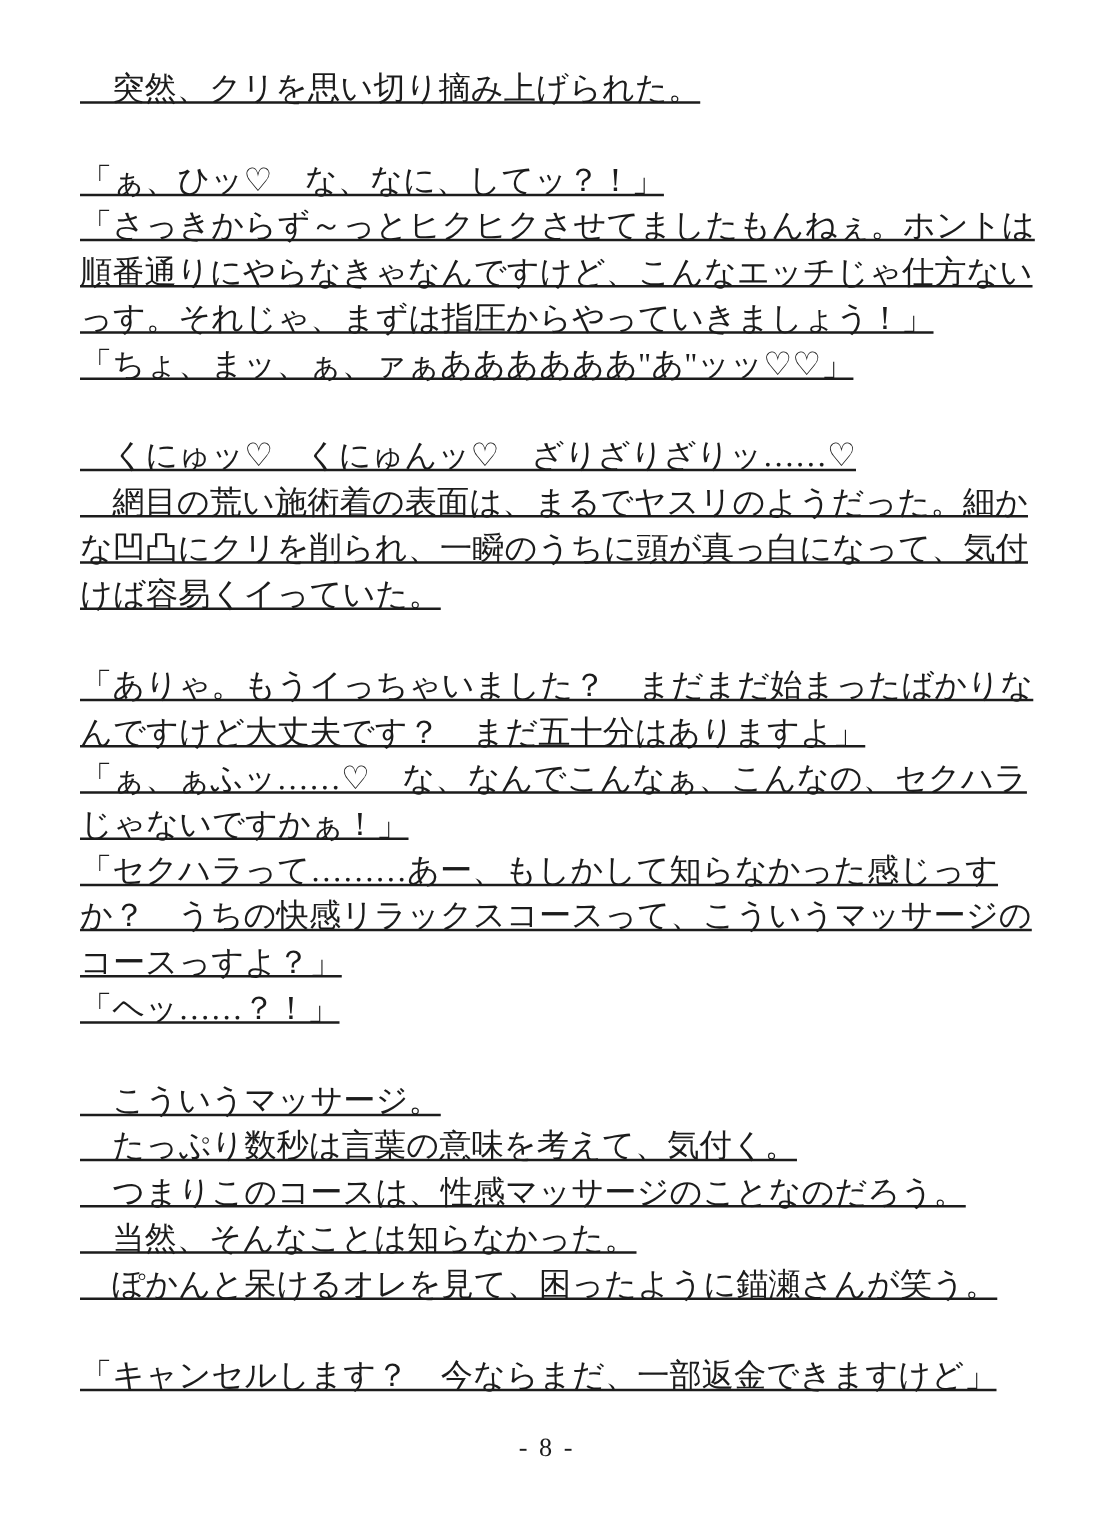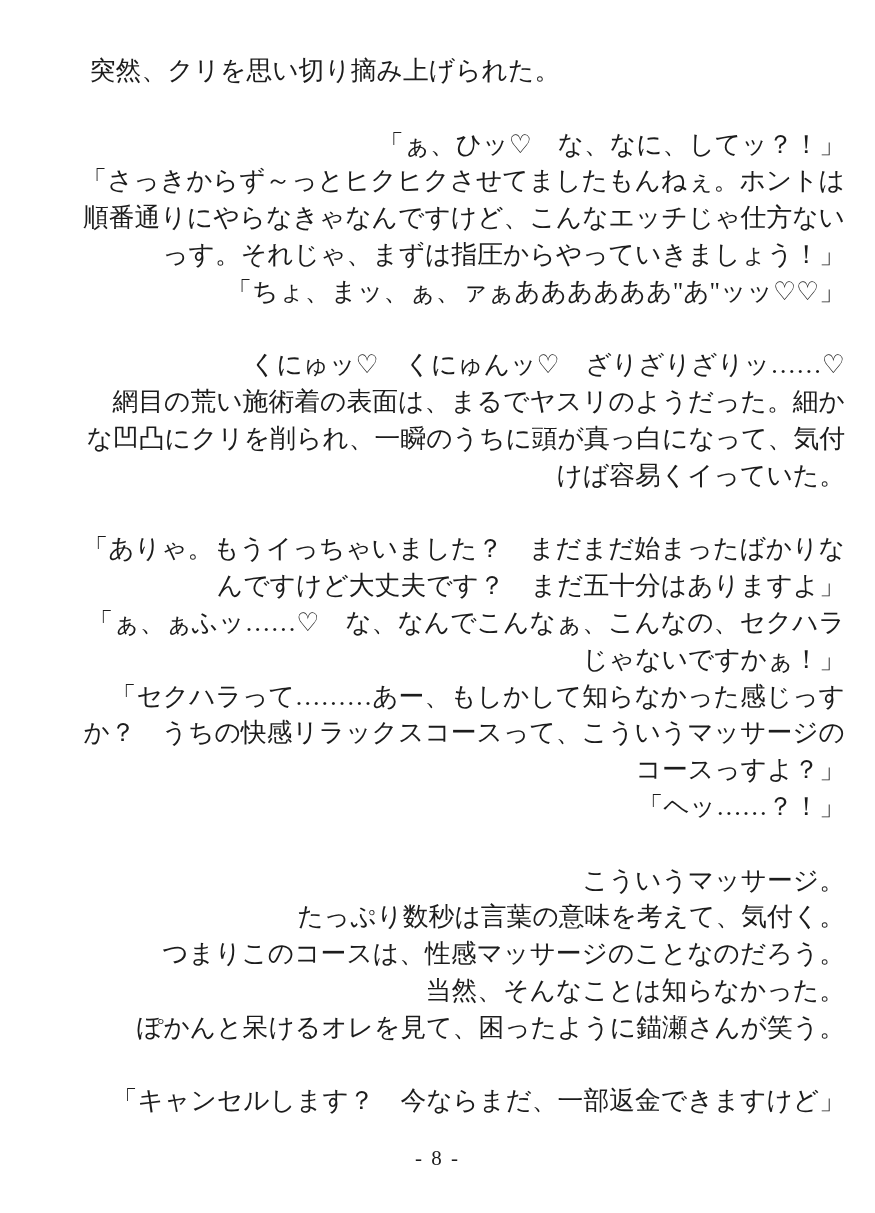--- a/index.html
+++ b/index.html
@@ -6,33 +6,34 @@
     margin: 0;
     padding: 0;
     background: #ffffff;
   }
   .page {
     position: relative;
     width: 875px;
     height: 1213px;
     box-sizing: border-box;
     background: #ffffff;
-    padding: 53px 30px 0 64px;
+    padding: 53px 58px 0 64px;
     font-family: "Liberation Serif", "DejaVu Serif", serif;
     color: #1c1c1c;
     overflow: hidden;
+    text-decoration: underline;
   }
   .text-column {
     font-size: 25.8px;
     line-height: 36.8px;
     letter-spacing: 0;
     white-space: pre;
   }
   .block { margin: 0; }
-  .block + .block { margin-top: 36.8px; text-align: right; }
+  .block + .block { margin-top: 36.8px; }
   .line {
     height: 36.8px;
     white-space: pre;
   }
   .page-footer {
     position: absolute;
     left: 0;
     bottom: 0;
     width: 875px;
     text-align: center;

